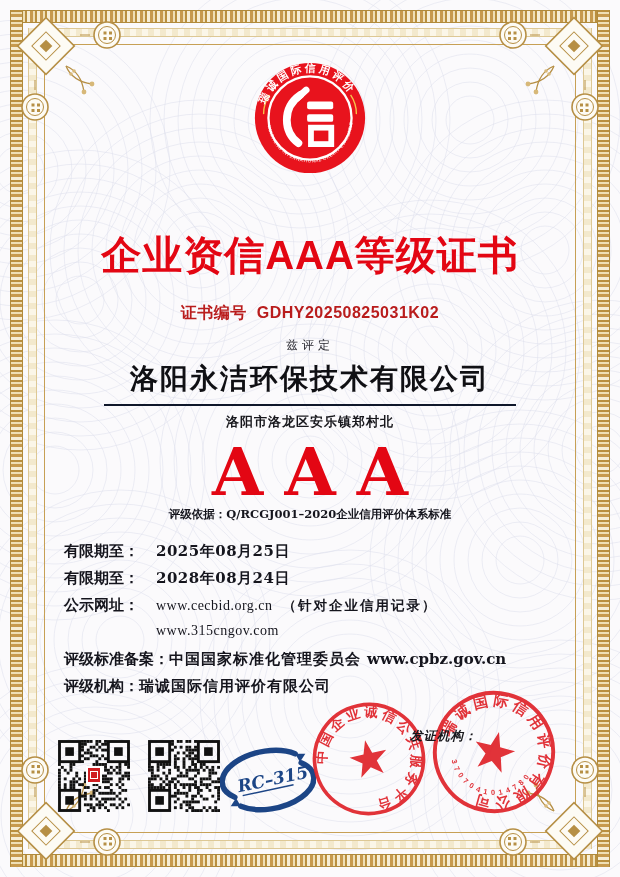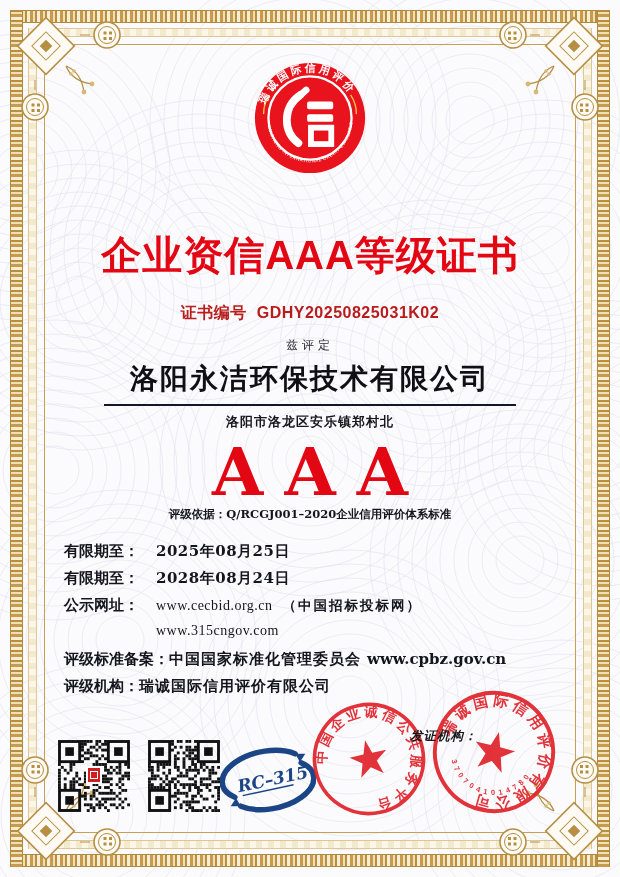--- a/index.html
+++ b/index.html
@@ -336,21 +336,21 @@
         <span class="lab">有限期至：</span>
         <span class="val">2025年08月25日</span>
       </div>
       <div class="frow">
         <span class="lab">有限期至：</span>
         <span class="val">2028年08月24日</span>
       </div>
       <div class="frow">
         <span class="lab">公示网址：</span>
         <span class="url">www.cecbid.org.cn</span>
-        <span class="note">（中国招标投标网）</span>
+        <span class="note">（针对企业信用记录）</span>
       </div>
       <div class="frow">
         <span class="lab"></span>
         <span class="url">www.315cngov.com</span>
       </div>
       <div class="frow wide">
         <span class="lab">评级标准备案：</span>
         <span class="val">中国国家标准化管理委员会</span>
         <span class="link">www.cpbz.gov.cn</span>
       </div>

